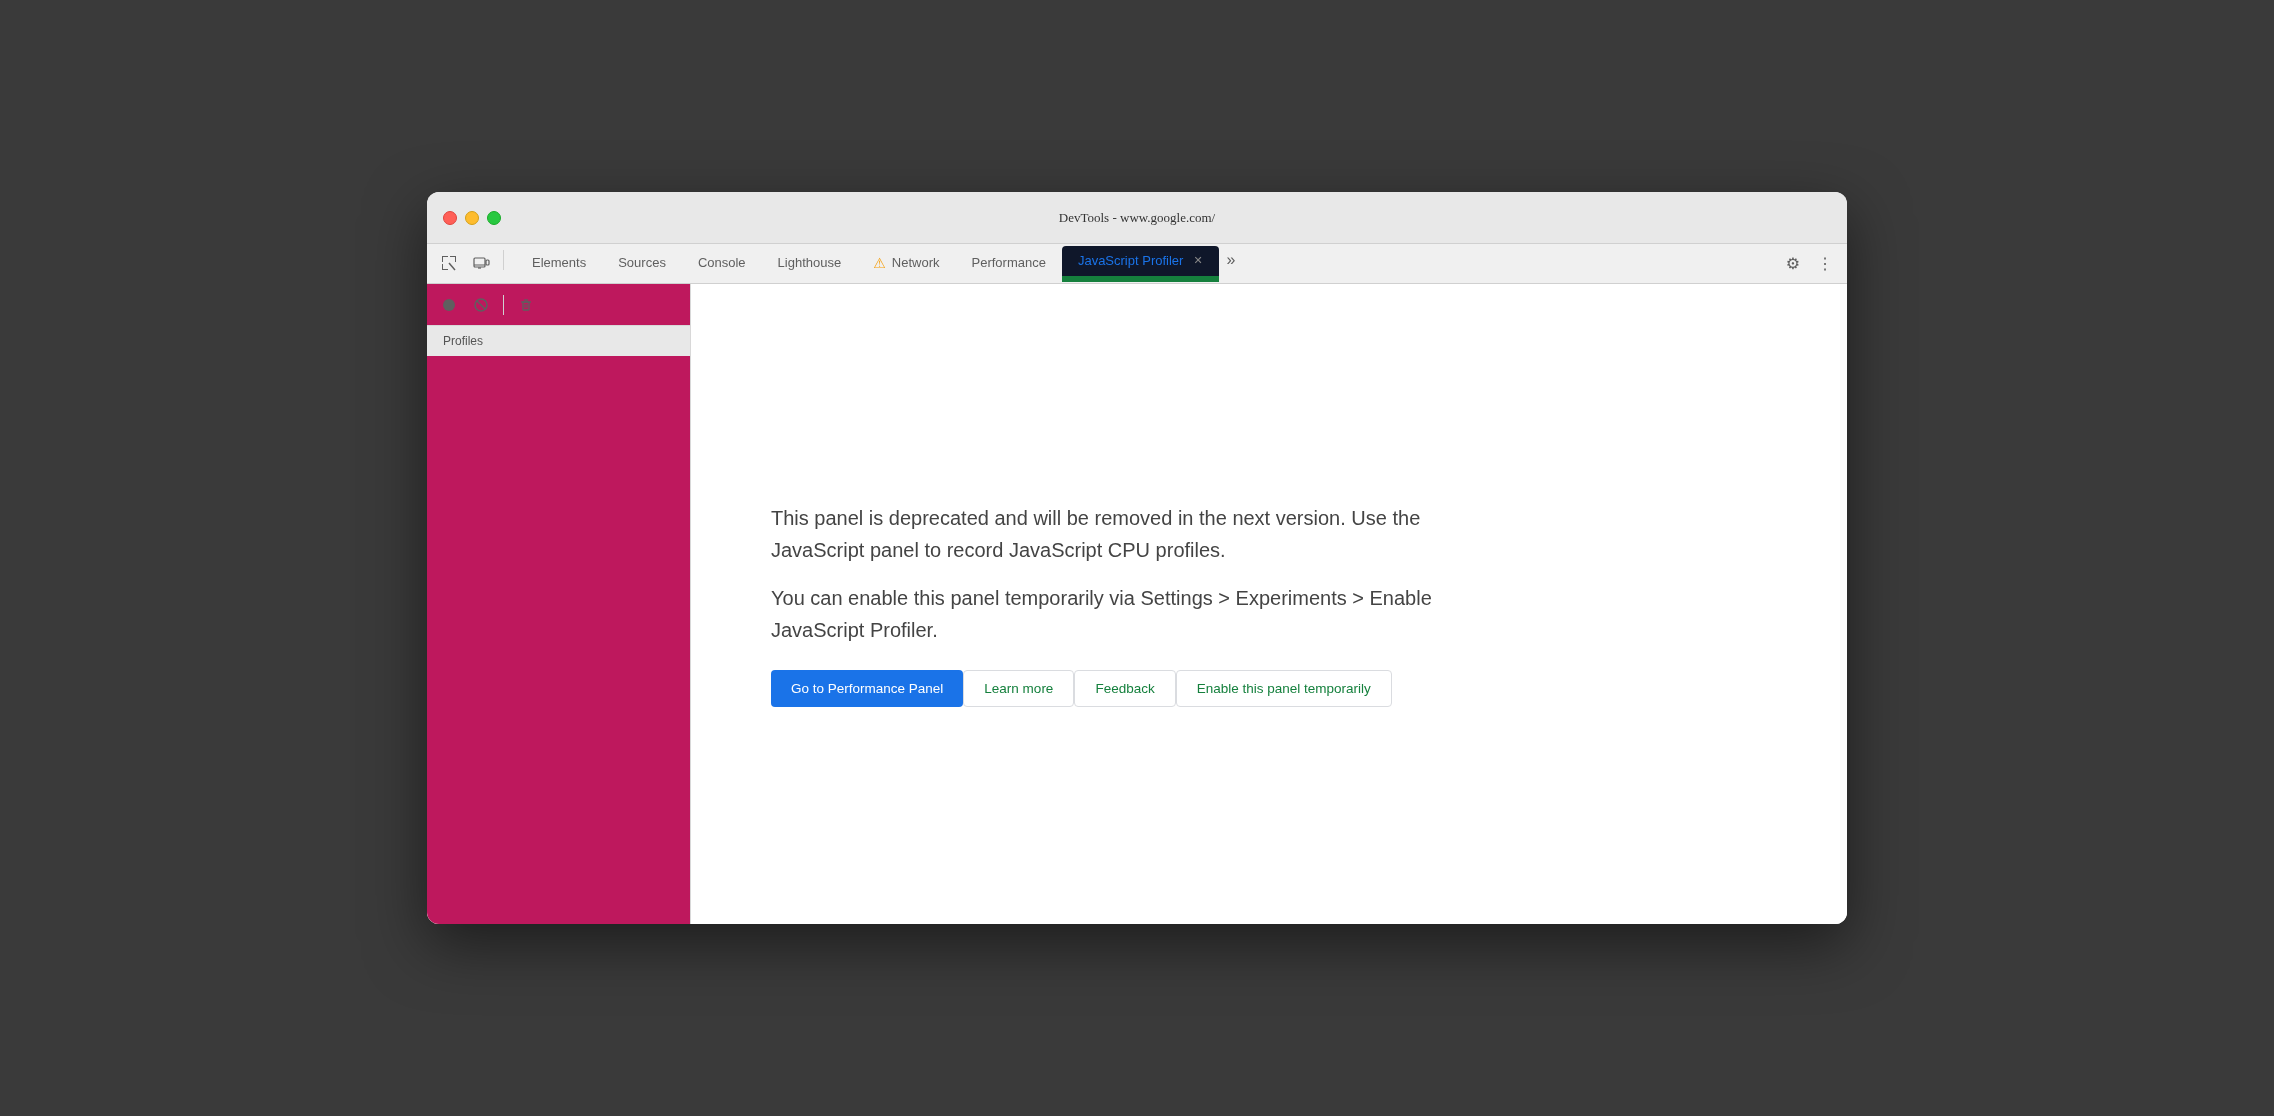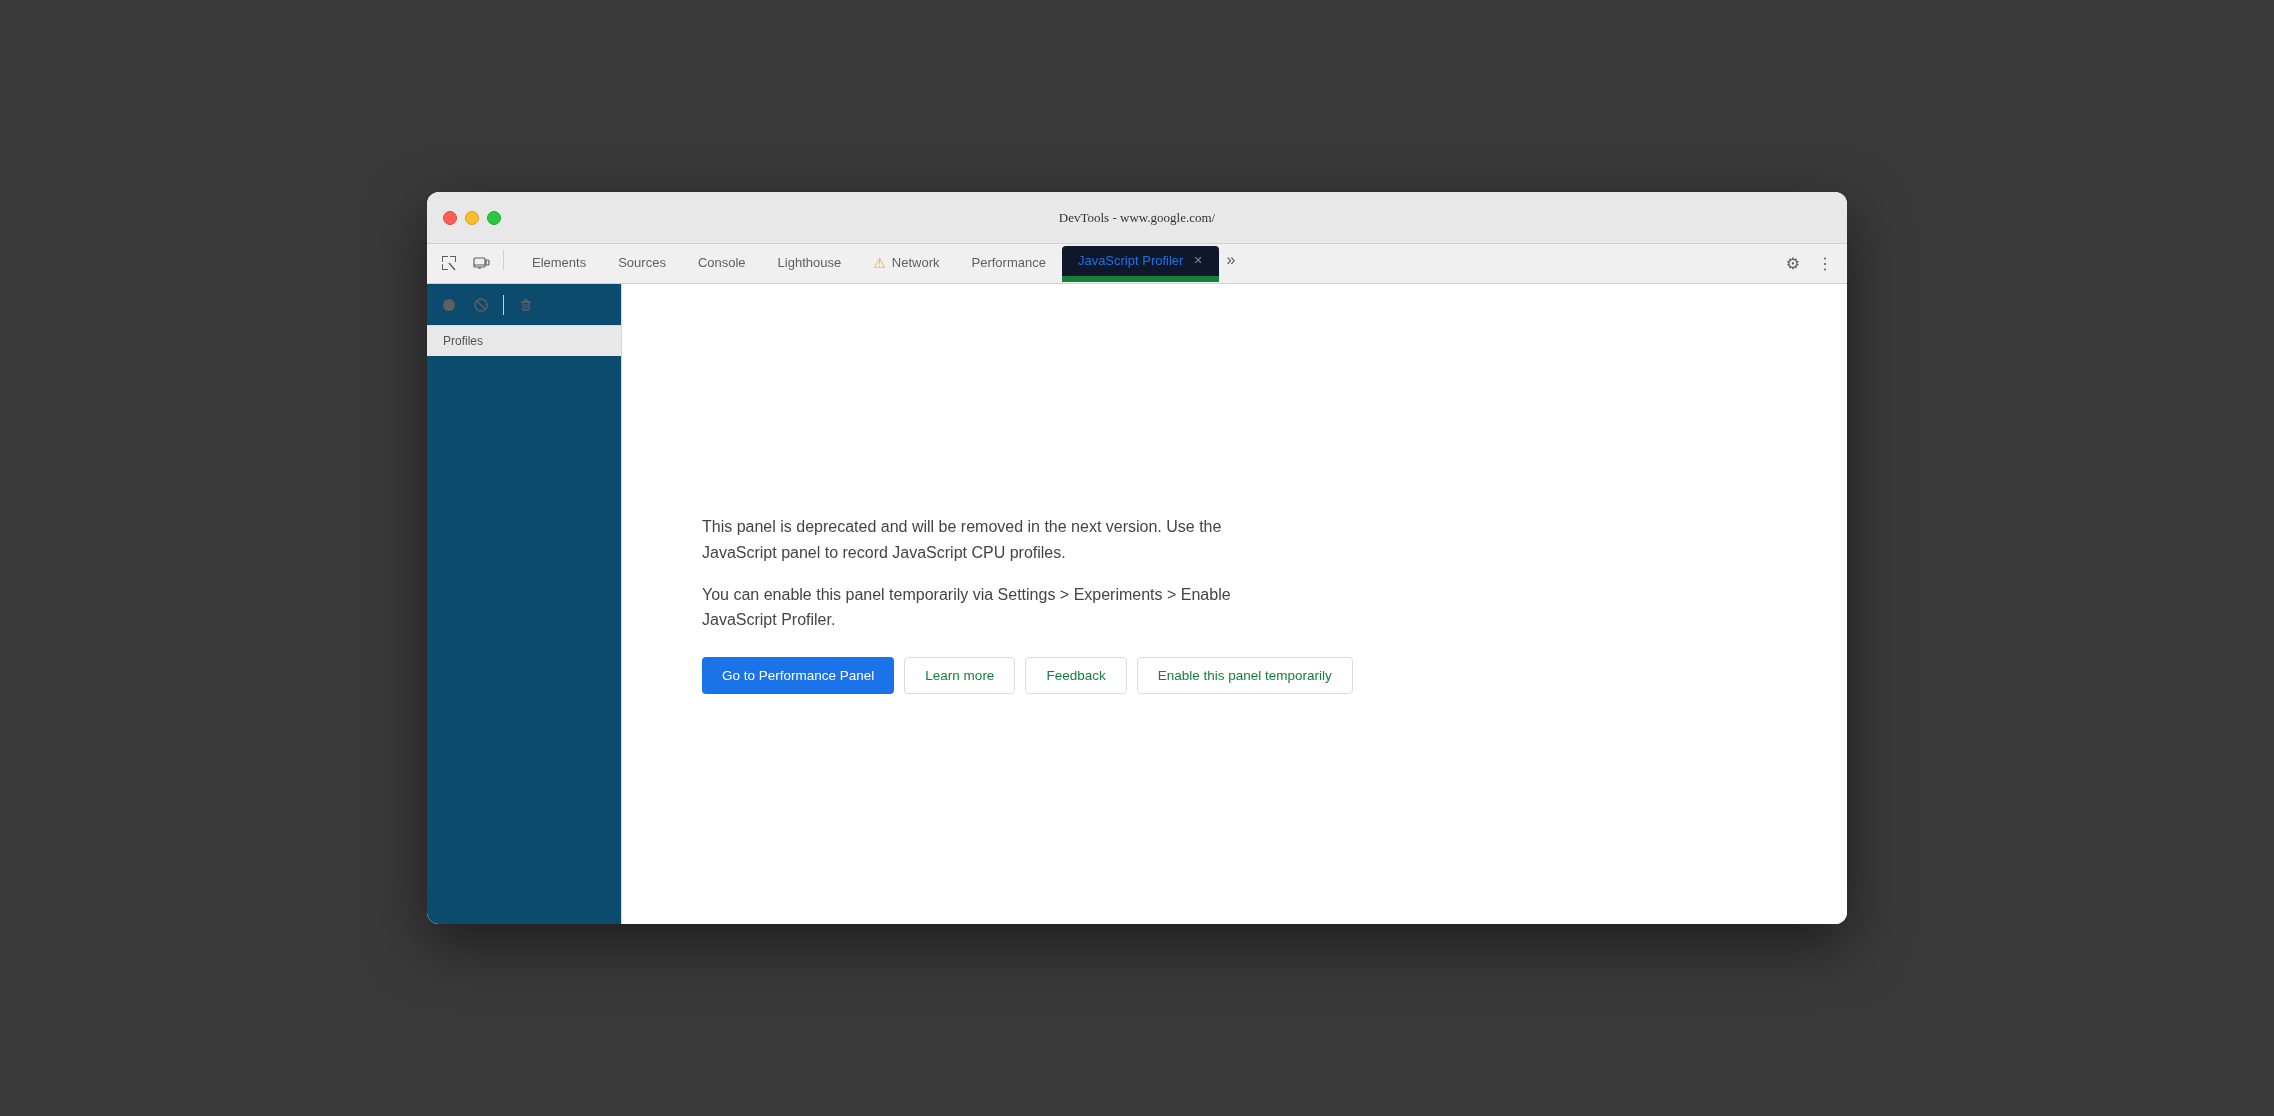--- a/index.html
+++ b/index.html
@@ -135,22 +135,22 @@
       padding-bottom: 6px;
     }
     
     .main {
       display: flex;
       background: #f0f0f0;
       min-height: 640px;
     }
     
     .sidebar {
-      width: 195px;
-      background: #0c4a6e;
+      width: 264px;
+      background: #be185d;
       border-right: 1px solid #d8d8d8;
       flex-shrink: 0;
     }
     .sidebar-toolbar {
       height: 42px;
       display: flex;
       align-items: center;
       padding: 0 8px;
       gap: 4px;
       border-bottom: 1px solid #d8d8d8;
@@ -188,31 +188,30 @@
       background: #fff;
       padding: 60px 60px 60px 80px;
       display: flex;
       flex-direction: column;
       justify-content: center;
     }
     .deprecation-message {
       max-width: 780px;
     }
     .deprecation-text {
-      font-size: 16px;
+      font-size: 20px;
       color: #444;
       line-height: 1.6;
       margin-bottom: 20px;
     }
     .deprecation-text p {
       margin-bottom: 16px;
     }
     .action-buttons {
       display: flex;
-      gap: 10px;
       flex-wrap: wrap;
       margin-top: 24px;
     }
     .btn-primary {
       background: #1a73e8;
       color: #fff;
       border: none;
       padding: 10px 20px;
       border-radius: 4px;
       font-size: 13.5px;

